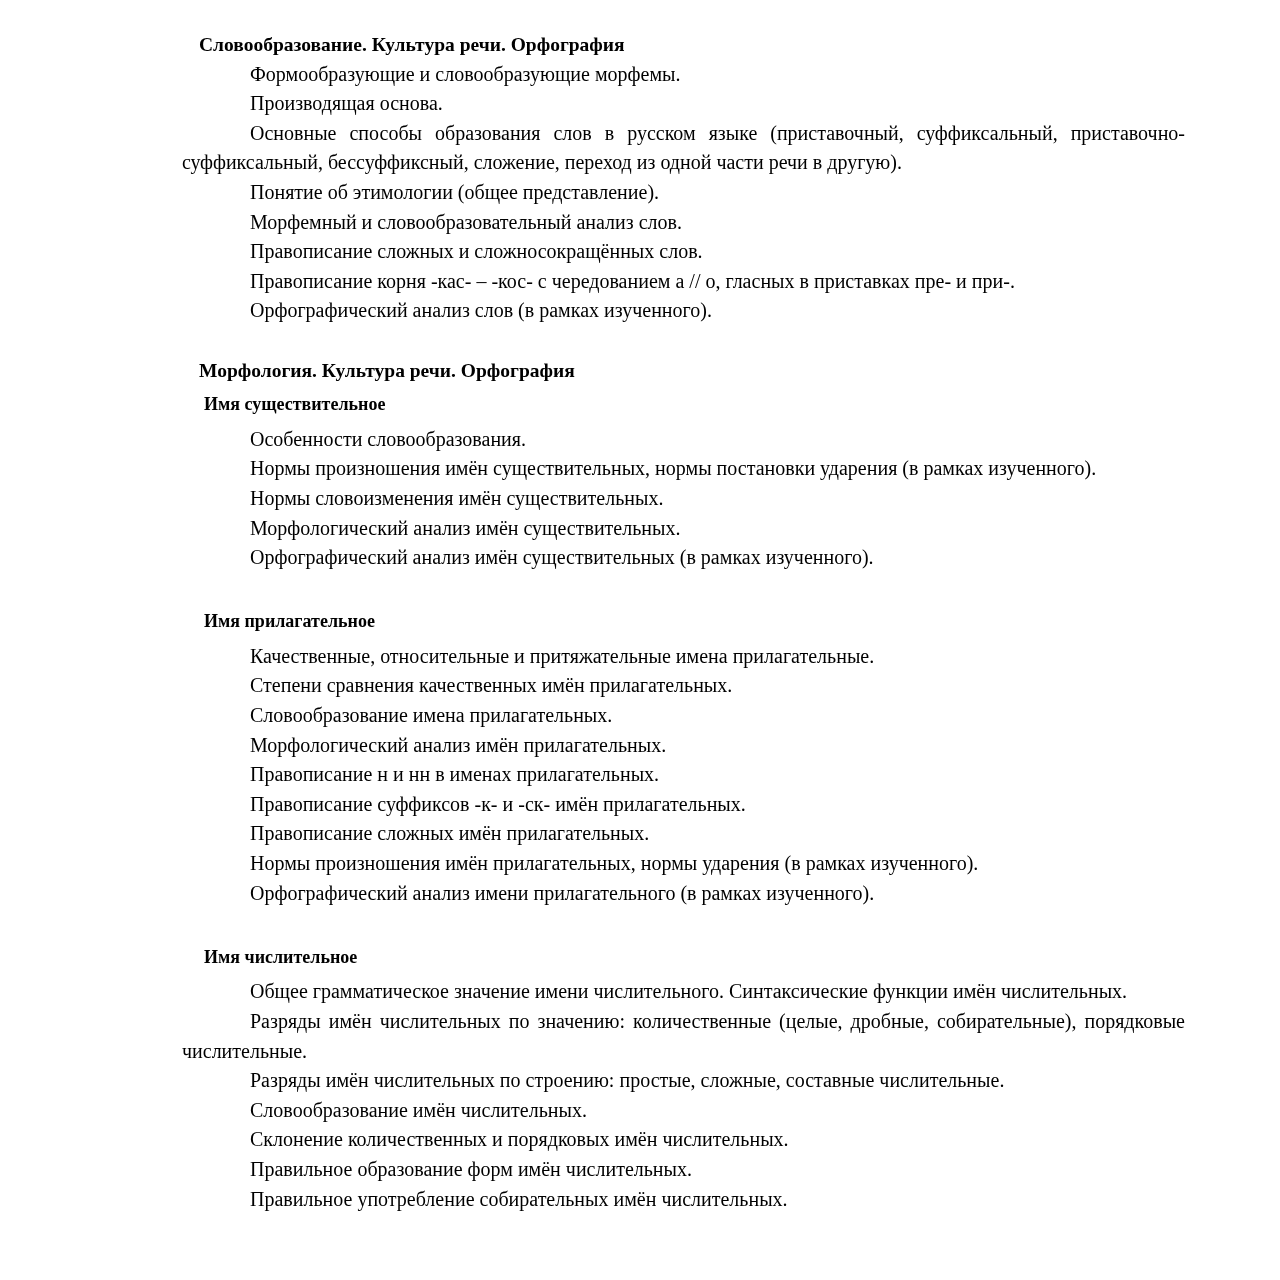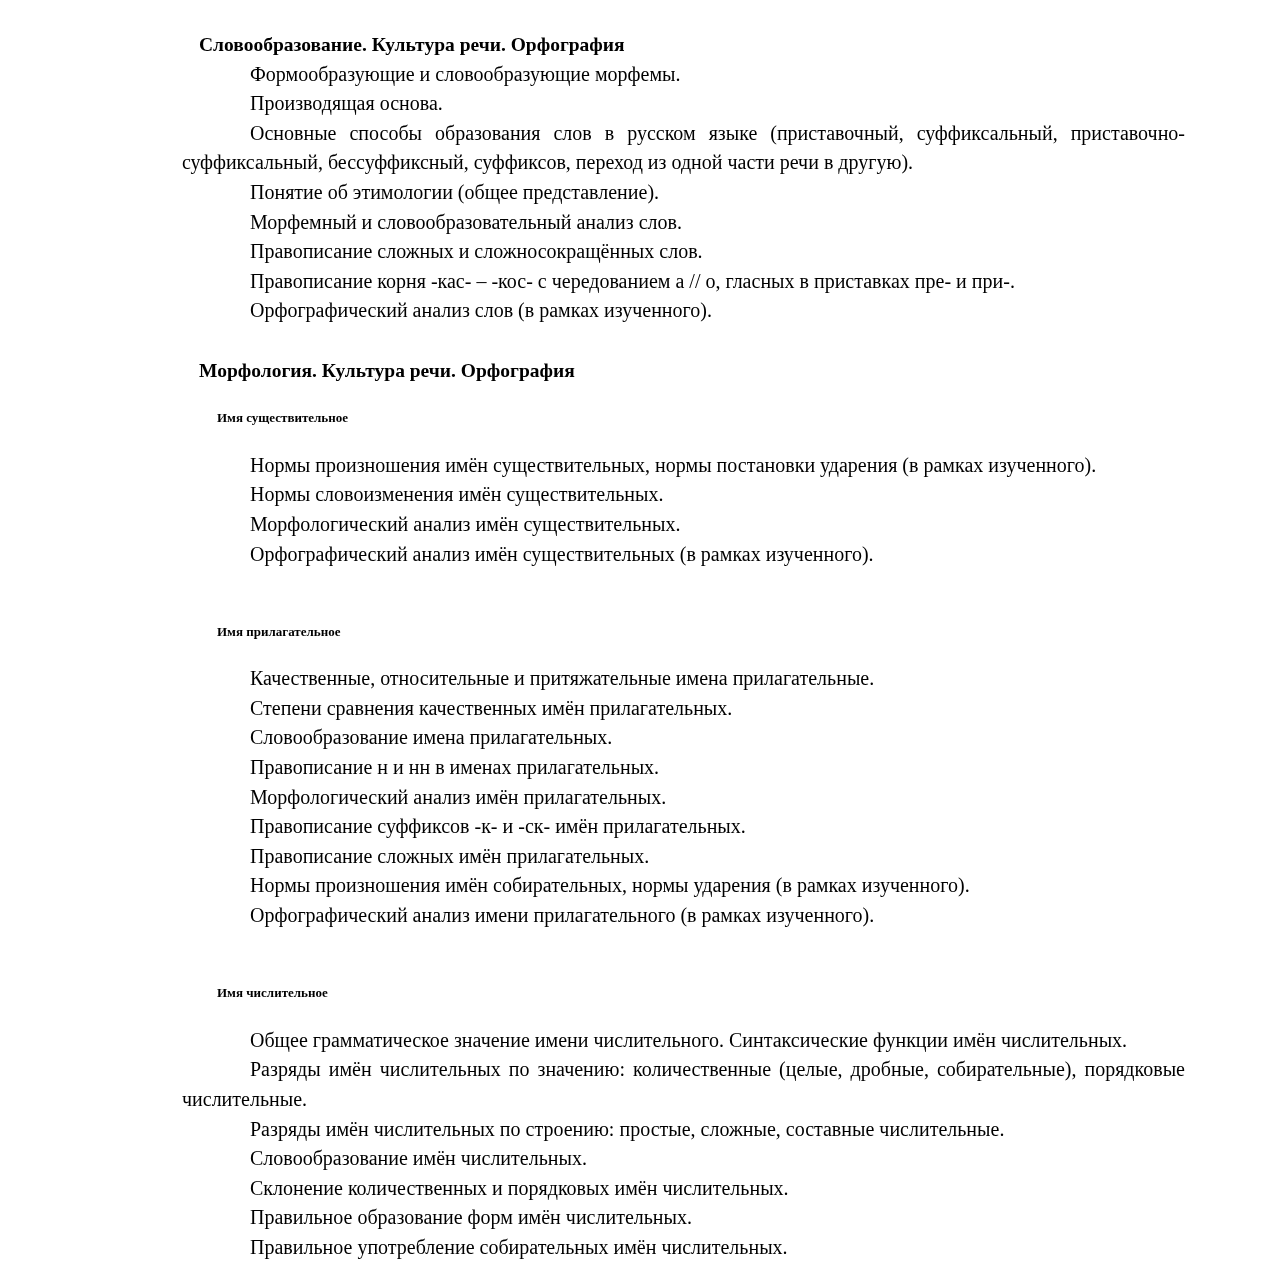--- a/index.html
+++ b/index.html
@@ -34,26 +34,26 @@
     font-size: 19.5px;
     line-height: 29.6px;
     font-weight: bold;
     text-indent: 17px;
     text-align: left;
     margin: 0;
     white-space: nowrap;
   }
 
   .sub-heading {
-    font-size: 13px;
+    font-size: 18px;
     line-height: 29.6px;
     font-weight: bold;
     text-indent: 17px;
     text-align: left;
-    margin: 18px;
+    margin: 5px;
     white-space: nowrap;
   }
 
   
   .para {
     font-size: 20px;
     line-height: 29.6px;
     font-weight: normal;
     text-indent: 68px;
     text-align: justify;
@@ -76,43 +76,44 @@
   }
 </style>
 </head>
 <body>
 
 <div class="page">
   <div class="doc-body" id="doc-body">
       <p class="section-heading">Словообразование. Культура речи. Орфография</p>
       <p class="para single">Формообразующие и словообразующие морфемы.</p>
       <p class="para single">Производящая основа.</p>
-      <p class="para">Основные способы образования слов в русском языке (приставочный, суффиксальный, приставочно-суффиксальный, бессуффиксный, суффиксов, переход из одной части речи в другую).</p>
+      <p class="para">Основные способы образования слов в русском языке (приставочный, суффиксальный, приставочно-суффиксальный, бессуффиксный, сложение, переход из одной части речи в другую).</p>
       <p class="para single">Понятие об этимологии (общее представление).</p>
       <p class="para single">Морфемный и словообразовательный анализ слов.</p>
       <p class="para single">Правописание сложных и сложносокращённых слов.</p>
       <p class="para single"><span>Правописание корня </span><b>-кас-</b><span> – </span><b>-кос-</b><span> с чередованием </span><b>а</b><span> // </span><b>о</b><span>, гласных в приставках </span><b>пре-</b><span> и </span><b>при-</b><span>.</span></p>
       <p class="para single">Орфографический анализ слов (в рамках изученного).</p>
       <div class="spacer"></div>
       <p class="section-heading">Морфология. Культура речи. Орфография</p>
       <p class="sub-heading">Имя существительное</p>
+      <p class="para single">Особенности словообразования.</p>
       <p class="para single">Нормы произношения имён существительных, нормы постановки ударения (в рамках изученного).</p>
       <p class="para single">Нормы словоизменения имён существительных.</p>
       <p class="para single">Морфологический анализ имён существительных.</p>
       <p class="para single">Орфографический анализ имён существительных (в рамках изученного).</p>
       <div class="spacer"></div>
       <p class="sub-heading">Имя прилагательное</p>
       <p class="para single">Качественные, относительные и притяжательные имена прилагательные.</p>
       <p class="para single">Степени сравнения качественных имён прилагательных.</p>
       <p class="para single">Словообразование имена прилагательных.</p>
+      <p class="para single">Морфологический анализ имён прилагательных.</p>
       <p class="para single"><span>Правописание </span><b>н</b><span> и </span><b>нн</b><span> в именах прилагательных.</span></p>
-      <p class="para single">Морфологический анализ имён прилагательных.</p>
       <p class="para single"><span>Правописание суффиксов </span><b>-к-</b><span> и </span><b>-ск-</b><span> имён прилагательных.</span></p>
       <p class="para single">Правописание сложных имён прилагательных.</p>
-      <p class="para single">Нормы произношения имён собирательных, нормы ударения (в рамках изученного).</p>
+      <p class="para single">Нормы произношения имён прилагательных, нормы ударения (в рамках изученного).</p>
       <p class="para single">Орфографический анализ имени прилагательного (в рамках изученного).</p>
       <div class="spacer"></div>
       <p class="sub-heading">Имя числительное</p>
       <p class="para single">Общее грамматическое значение имени числительного. Синтаксические функции имён числительных.</p>
       <p class="para">Разряды имён числительных по значению: количественные (целые, дробные, собирательные), порядковые числительные.</p>
       <p class="para single">Разряды имён числительных по строению: простые, сложные, составные числительные.</p>
       <p class="para single">Словообразование имён числительных.</p>
       <p class="para single">Склонение количественных и порядковых имён числительных.</p>
       <p class="para single">Правильное образование форм имён числительных.</p>
       <p class="para single">Правильное употребление собирательных имён числительных.</p>

